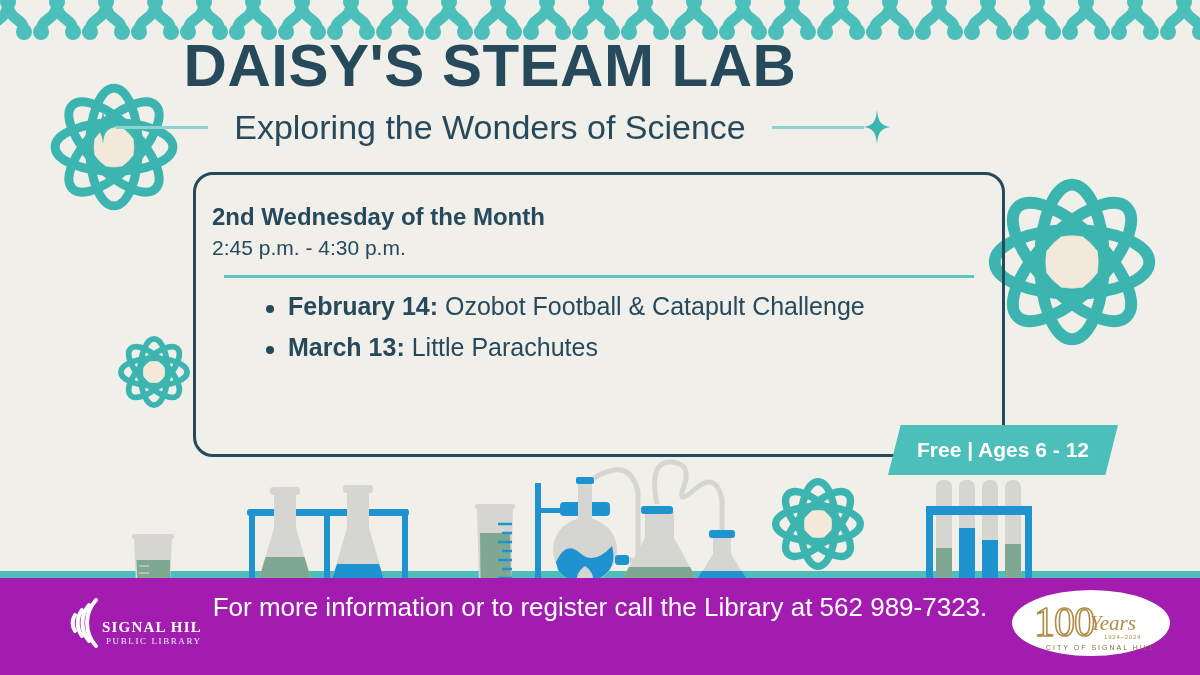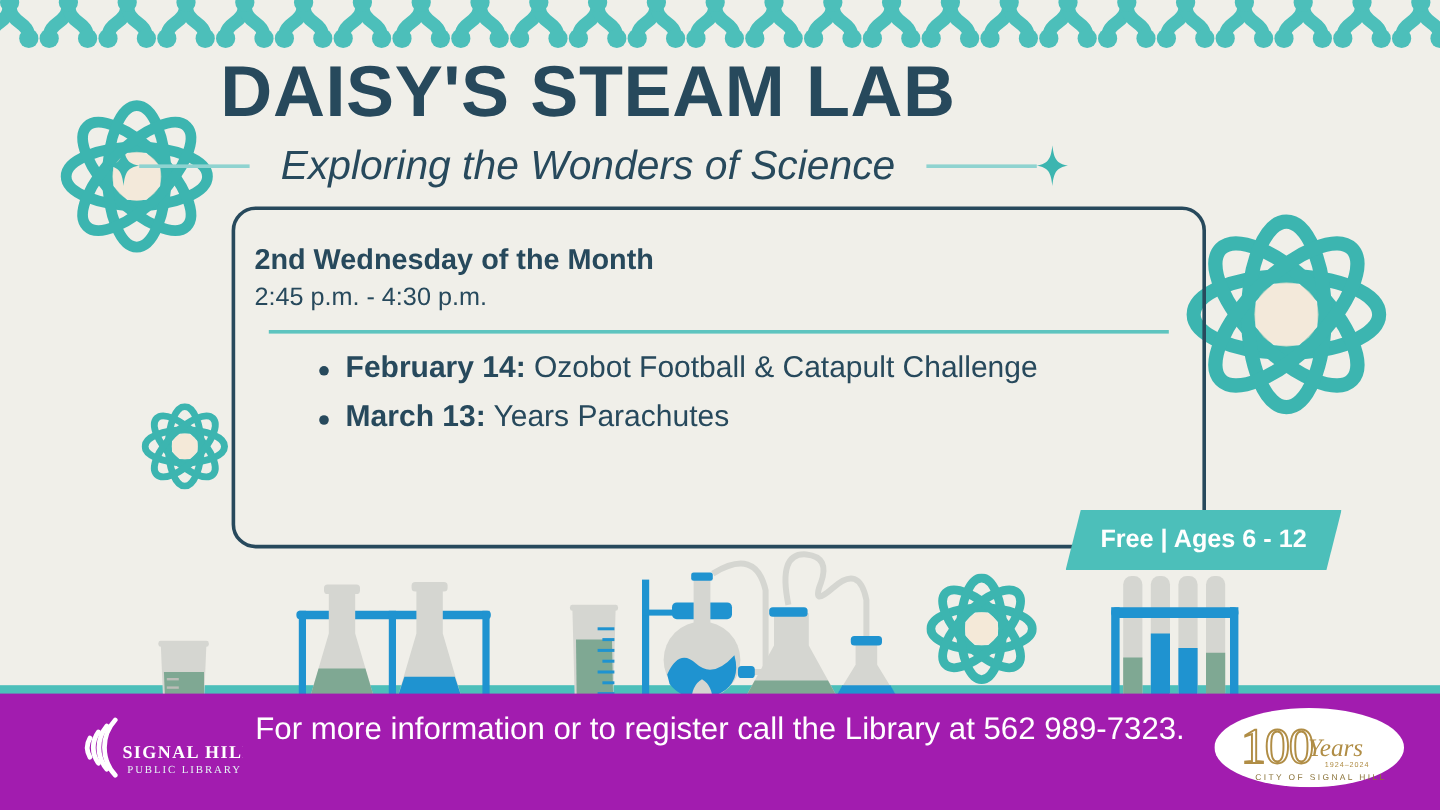--- a/index.html
+++ b/index.html
@@ -18,31 +18,31 @@
   }
 
   
   .atom { position:absolute; z-index:1; }
   #atom-left      { left:40px;  top:83px;  width:148px; height:128px; }
   #atom-right     { left:988px; top:178px; width:168px; height:168px; }
   #atom-small-left{ left:118px; top:336px; width:72px;  height:72px;  }
   #atom-bottom    { left:772px; top:478px; width:92px;  height:92px;  }
 
   
-  #header { position:absolute; top:45px; left:0; width:980px; text-align:center; z-index:4; }
+  #header { position:absolute; top:34px; left:0; width:980px; text-align:center; z-index:4; }
   #page-title {
     font-size:60px; font-weight:bold; letter-spacing:0.5px;
     color:#27495c; line-height:1.08; white-space:nowrap;
   }
   #subtitle-row {
     display:flex; align-items:center; justify-content:center;
     gap:0px; margin-top:9px;
   }
   #page-subtitle {
-    font-size:34px; color:#27495c; padding:0 26px; white-space:nowrap;font-style:italic;
+    font-size:34px; color:#27495c; padding:0 26px; white-space:nowrap;
   }
   .sparkle-wrap { display:flex; align-items:center; }
   .sparkle-line { width:92px; height:3px; background:#8fd3d0; }
 
   
   #info-card {
     position:absolute; left:193px; top:172px; width:812px; height:285px;
     border:3px solid #27495c; border-radius:20px;
     z-index:3; background:transparent;
   }
@@ -202,21 +202,21 @@
   </div>
   <div id="card-divider"></div>
 
   <ul id="session-list">
     <li>
       <span class="date">February 14:</span>
       <span class="activity">Ozobot Football &amp; Catapult Challenge</span>
     </li>
     <li>
       <span class="date">March 13:</span>
-      <span class="activity">Years Parachutes</span>
+      <span class="activity">Little Parachutes</span>
     </li>
   </ul>
 </div>
 
 <div id="free-badge">
   <span id="free-badge-label">Free | Ages 6 - 12</span>
 </div>
 
 <svg id="lab-scene" viewBox="0 0 1200 150" aria-hidden="true">
 

